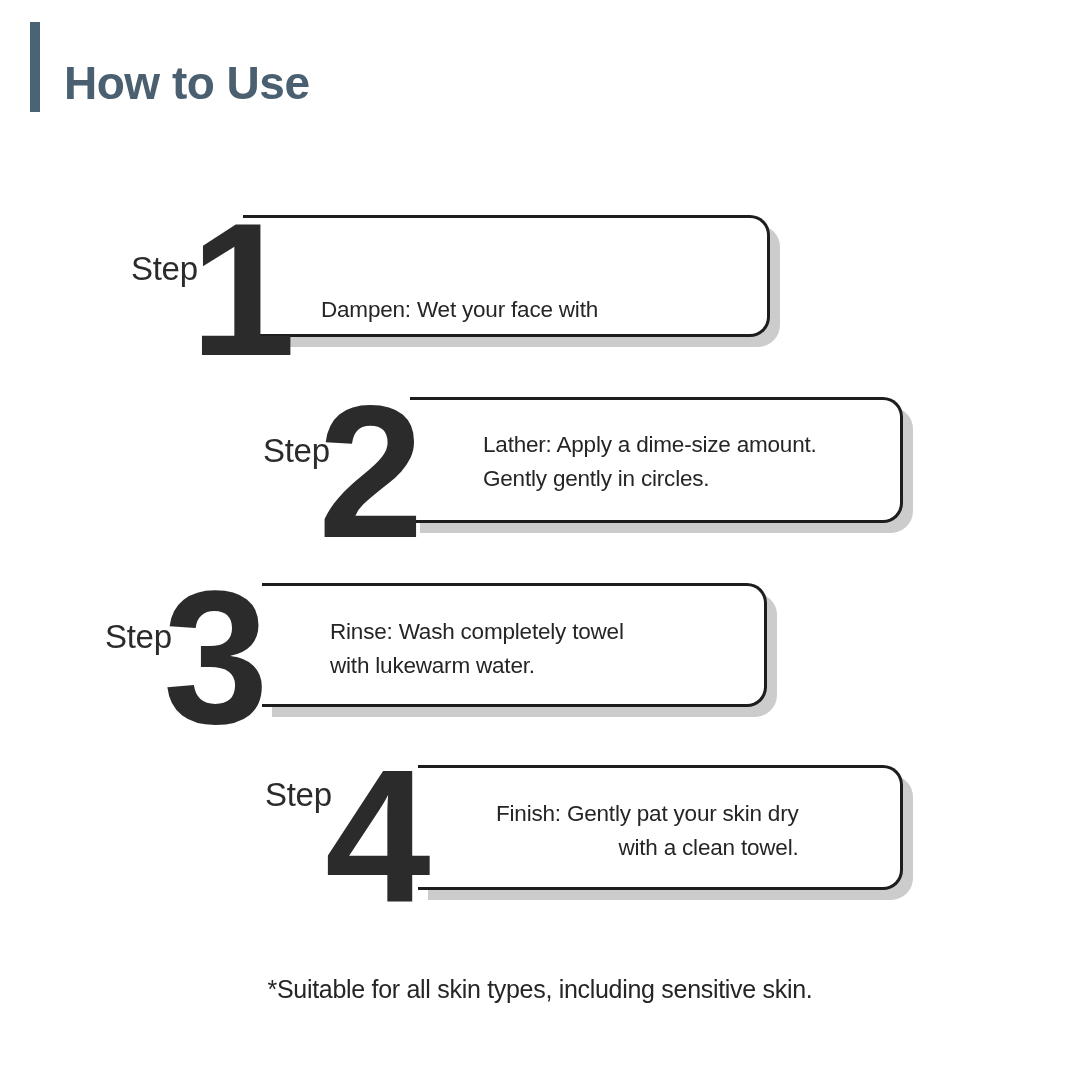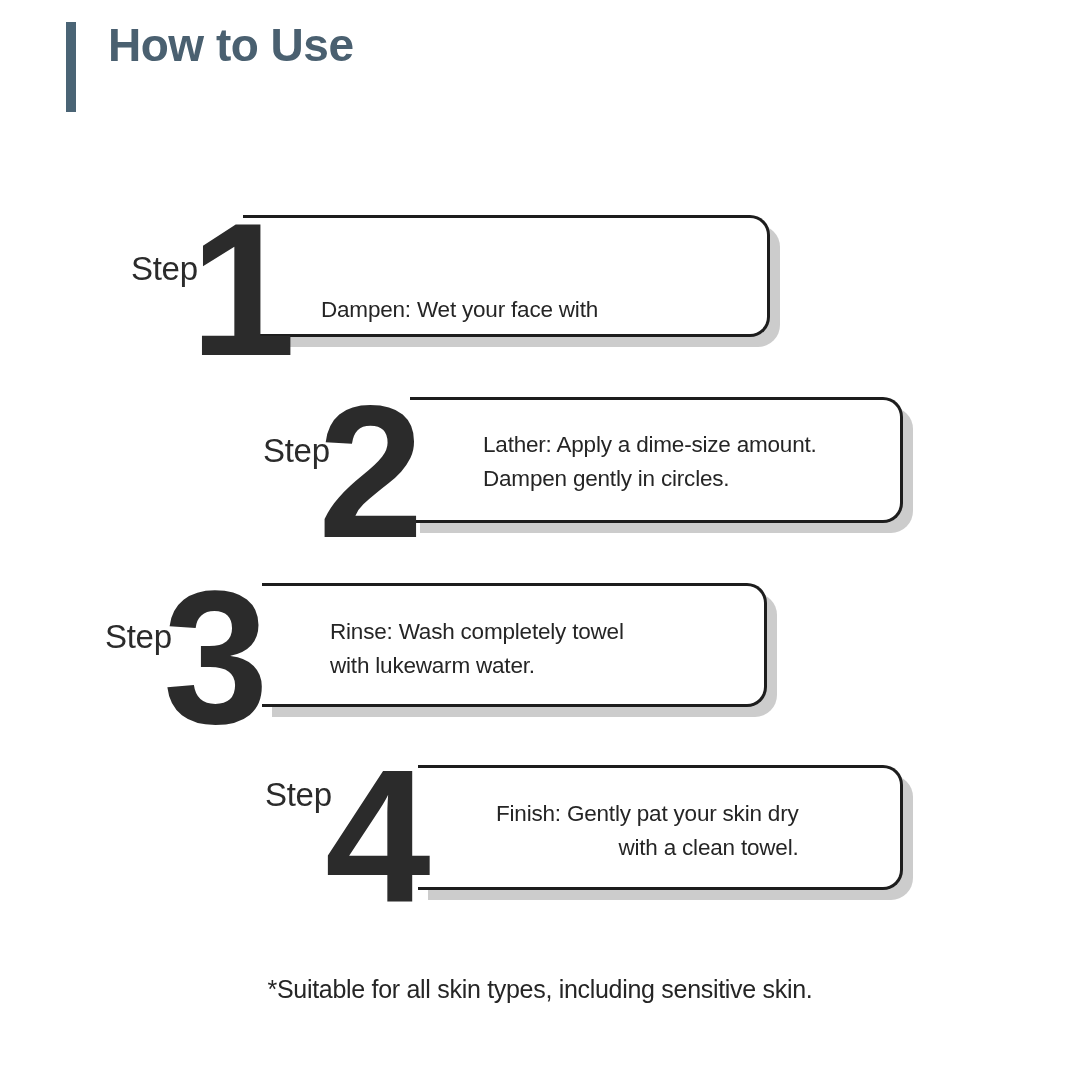--- a/index.html
+++ b/index.html
@@ -9,21 +9,21 @@
     background:#ffffff;
     font-family:"Liberation Sans", sans-serif;
     position:relative;
     overflow:hidden;
   }
 
   
   #header {
     position:absolute;
     left:30px; top:22px;
-    display:flex; align-items:flex-start; gap:32px;margin-left:36px;
+    display:flex; align-items:flex-end; gap:24px;
   }
   #accent-bar {
     width:10px; height:90px;
     background:#4a6475;
     flex:none;
   }
   #page-title {
     font-size:46px;
     font-weight:bold;
     color:#4a6070;
@@ -124,21 +124,21 @@
   </div>
 
   <div class="step-row" style="left:0; top:377px;">
     <div class="step-label" style="left:263px; top:55px;">Step</div>
     <div class="step-numeral" style="left:318px; top:-1px;">2</div>
     <div class="card-wrap" style="left:410px; top:20px; width:493px; height:126px;">
       <div class="card-shadow"></div>
       <div class="card"></div>
       <div class="card-text" style="left:73px; top:31px;">
         <div>Lather: Apply a dime-size amount.</div>
-        <div>Dampen gently in circles.</div>
+        <div>Gently gently in circles.</div>
       </div>
     </div>
   </div>
 
   <div class="step-row" style="left:0; top:563px;">
     <div class="step-label" style="left:105px; top:55px;">Step</div>
     <div class="step-numeral" style="left:163px; top:-1px;">3</div>
     <div class="card-wrap" style="left:262px; top:20px; width:505px; height:124px;">
       <div class="card-shadow"></div>
       <div class="card"></div>

